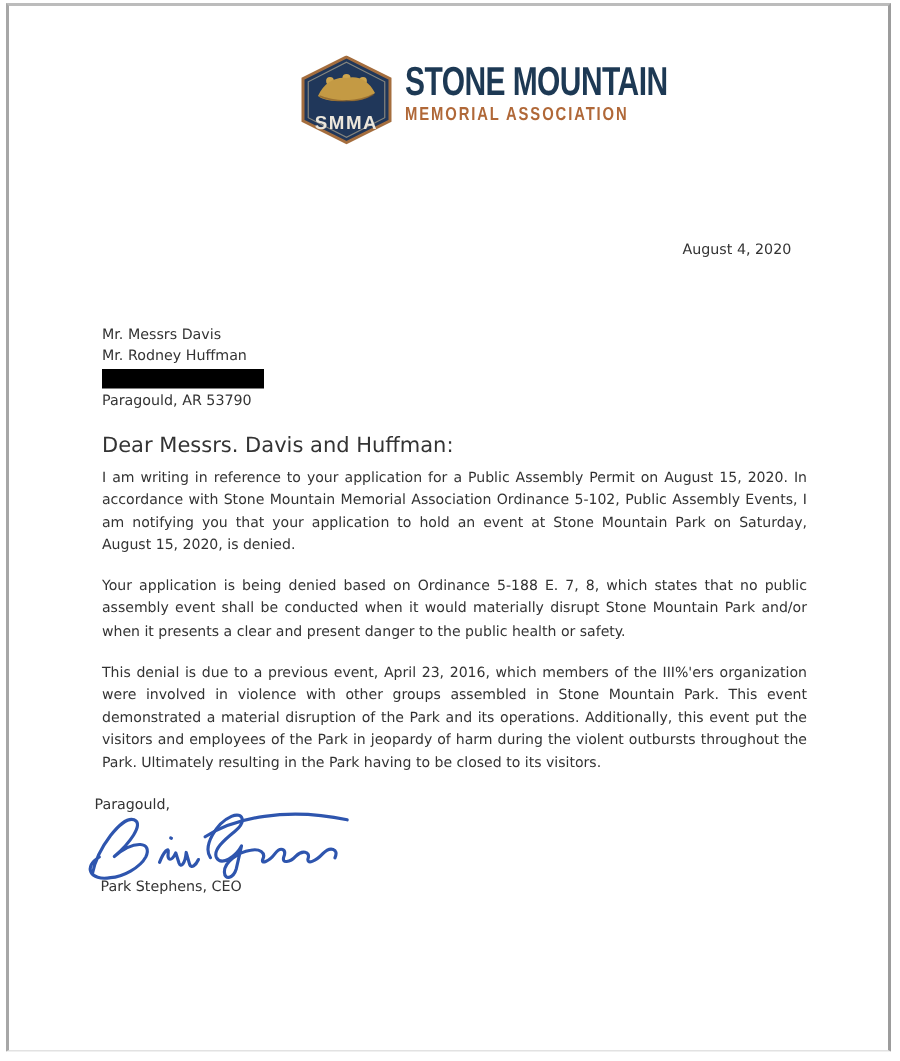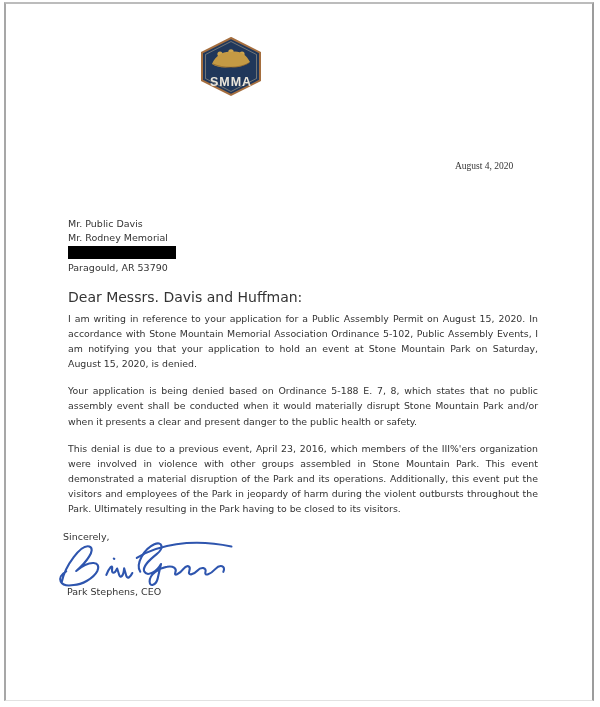--- a/index.html
+++ b/index.html
@@ -59,21 +59,20 @@
     transform-origin: 0 0;
     white-space: nowrap;
     margin-top: 3px;
   }
   .date-line {
     position: absolute;
     left: 455px;
     top: 161px;
     font-size: 9.5px;
     color: #333;
-    font-family: Liberation Serif, serif;
   }
   .recipients {
     position: absolute;
     left: 68px;
     top: 217px;
     font-size: 9.5px;
     line-height: 14.2px;
     color: #333;
   }
   .redaction-bar {
@@ -136,40 +135,44 @@
     <polygon points="32,4.5 57.5,17.5 57.5,41.5 32,54.5 6.5,41.5 6.5,17.5" fill="none" stroke="#d8c49a" stroke-width="0.8" opacity="0.55"></polygon>
     <g>
       <circle cx="21" cy="17" r="2.6" fill="#cfa64e"></circle>
       <circle cx="32" cy="15" r="2.7" fill="#cfa64e"></circle>
       <circle cx="43" cy="17" r="2.6" fill="#cfa64e"></circle>
       <path d="M13 27 C17 18 25 14 32 15 C40 13 47 17 51 25 C46 29 39 31 32 30 C24 31 17 30 13 27 Z" fill="#c49a44"></path>
       <path d="M14 27 C24 31.5 40 31.5 50 26" stroke="#7d5526" stroke-width="1" fill="none" opacity="0.6"></path>
     </g>
     <text x="32" y="49" text-anchor="middle" font-family="Liberation Sans, sans-serif" font-size="12.5" font-weight="bold" letter-spacing="1" fill="#ece7dc">SMMA</text>
   </svg>
+  <div class="lh-text">
+    <div class="lh-line1">STONE MOUNTAIN</div>
+    <div class="lh-line2">MEMORIAL ASSOCIATION</div>
+  </div>
 </header>
 
 <div class="date-line">August 4, 2020</div>
 
 <div class="recipients">
-  <div>Mr. Public Davis</div>
-  <div>Mr. Rodney Memorial</div>
+  <div>Mr. Messrs Davis</div>
+  <div>Mr. Rodney Huffman</div>
   <div class="redaction-bar"></div>
   <div>Paragould, AR 53790</div>
 </div>
 
 <div class="salutation">Dear Messrs. Davis and Huffman:</div>
 
 <div class="letter-body">
   <p>I am writing in reference to your application for a Public Assembly Permit on August 15, 2020.  In accordance with Stone Mountain Memorial Association Ordinance 5-102, Public Assembly Events, I am notifying you that your application to hold an event at Stone Mountain Park on Saturday, August 15, 2020, is denied.</p>
   <p>Your application is being denied based on Ordinance 5-188 E. 7, 8, which states that no public assembly event shall be conducted when it would materially disrupt Stone Mountain Park and/or when it presents a clear and present danger to the public health or safety.</p>
   <p>This denial is due to a previous event, April 23, 2016, which members of the III%'ers organization were involved in violence with other groups assembled in Stone Mountain Park.  This event demonstrated a material disruption of the Park and its operations.  Additionally, this event put the visitors and employees of the Park in jeopardy of harm during the violent outbursts throughout the Park.  Ultimately resulting in the Park having to be closed to its visitors.</p>
 </div>
 
-<div class="closing-word">Sincerely,</div>
+<div class="closing-word">Paragould,</div>
 
 <svg class="signature-svg" viewBox="0 0 190 55">
   <g fill="none" stroke="#2e55ae" stroke-width="2.1" stroke-linecap="round" stroke-linejoin="round">
     <path d="M9 43 C13 26 30 5 38 8 C45 11 34 24 24 32 C38 21 50 23 45 33 C41 40 29 46 21 46 C7 48 3 38 14 32"></path>
     <path d="M54 37 C57 30 61 26 60 31 C59 36 62 37 65 31 L67 38 C68 41 71 39 72 31 L74 39 C75 42 78 40 80 36"></path>
     <path d="M62 21 l0.5 0.2"></path>
     <path d="M88 35 C83 27 93 12 103 8 C111 5 113 12 105 18 C97 24 90 30 92 35 C95 41 105 35 109 28 L105 43 C103 49 97 51 97 45 C97 38 107 32 115 31 C121 30 125 33 123 37 C121 41 127 39 131 34 C135 29 139 31 137 36 C135 41 141 40 145 36 C149 32 155 33 153 38 C152 42 158 40 163 35 C168 30 174 32 171 38"></path>
     <path d="M85 21 C105 9 140 3 180 13"></path>
   </g>
 </svg>

